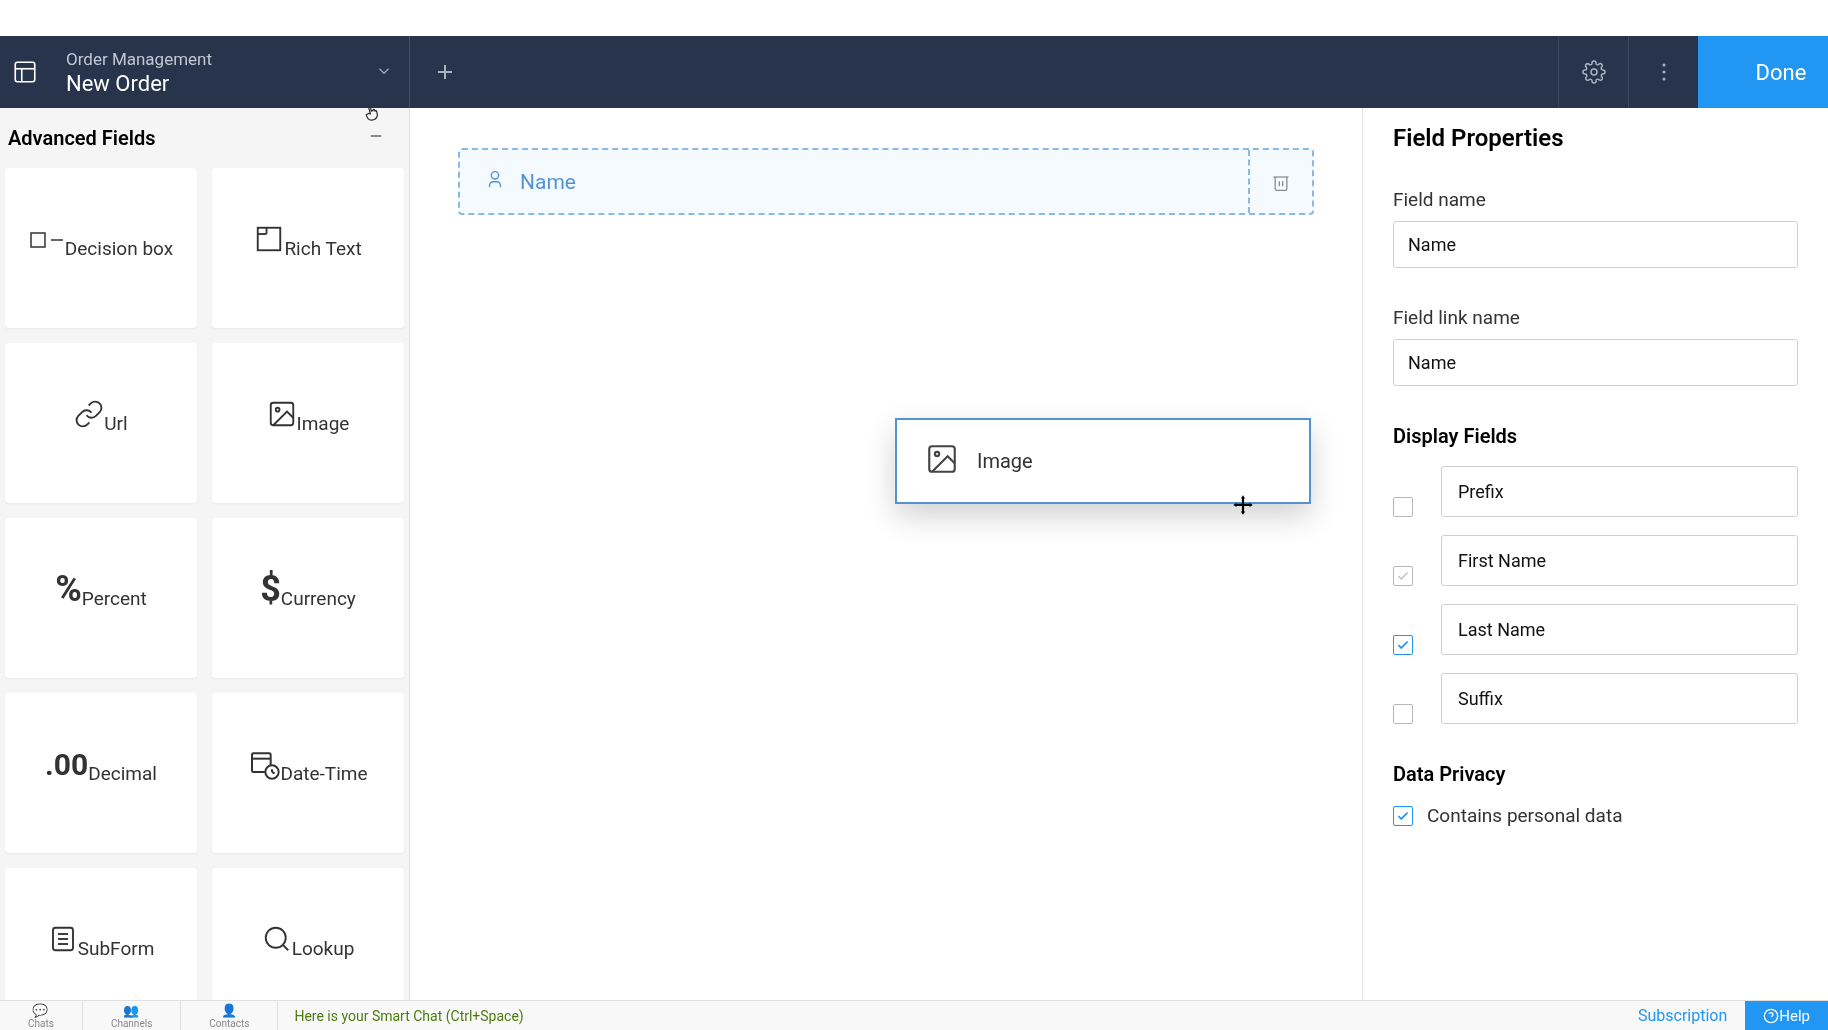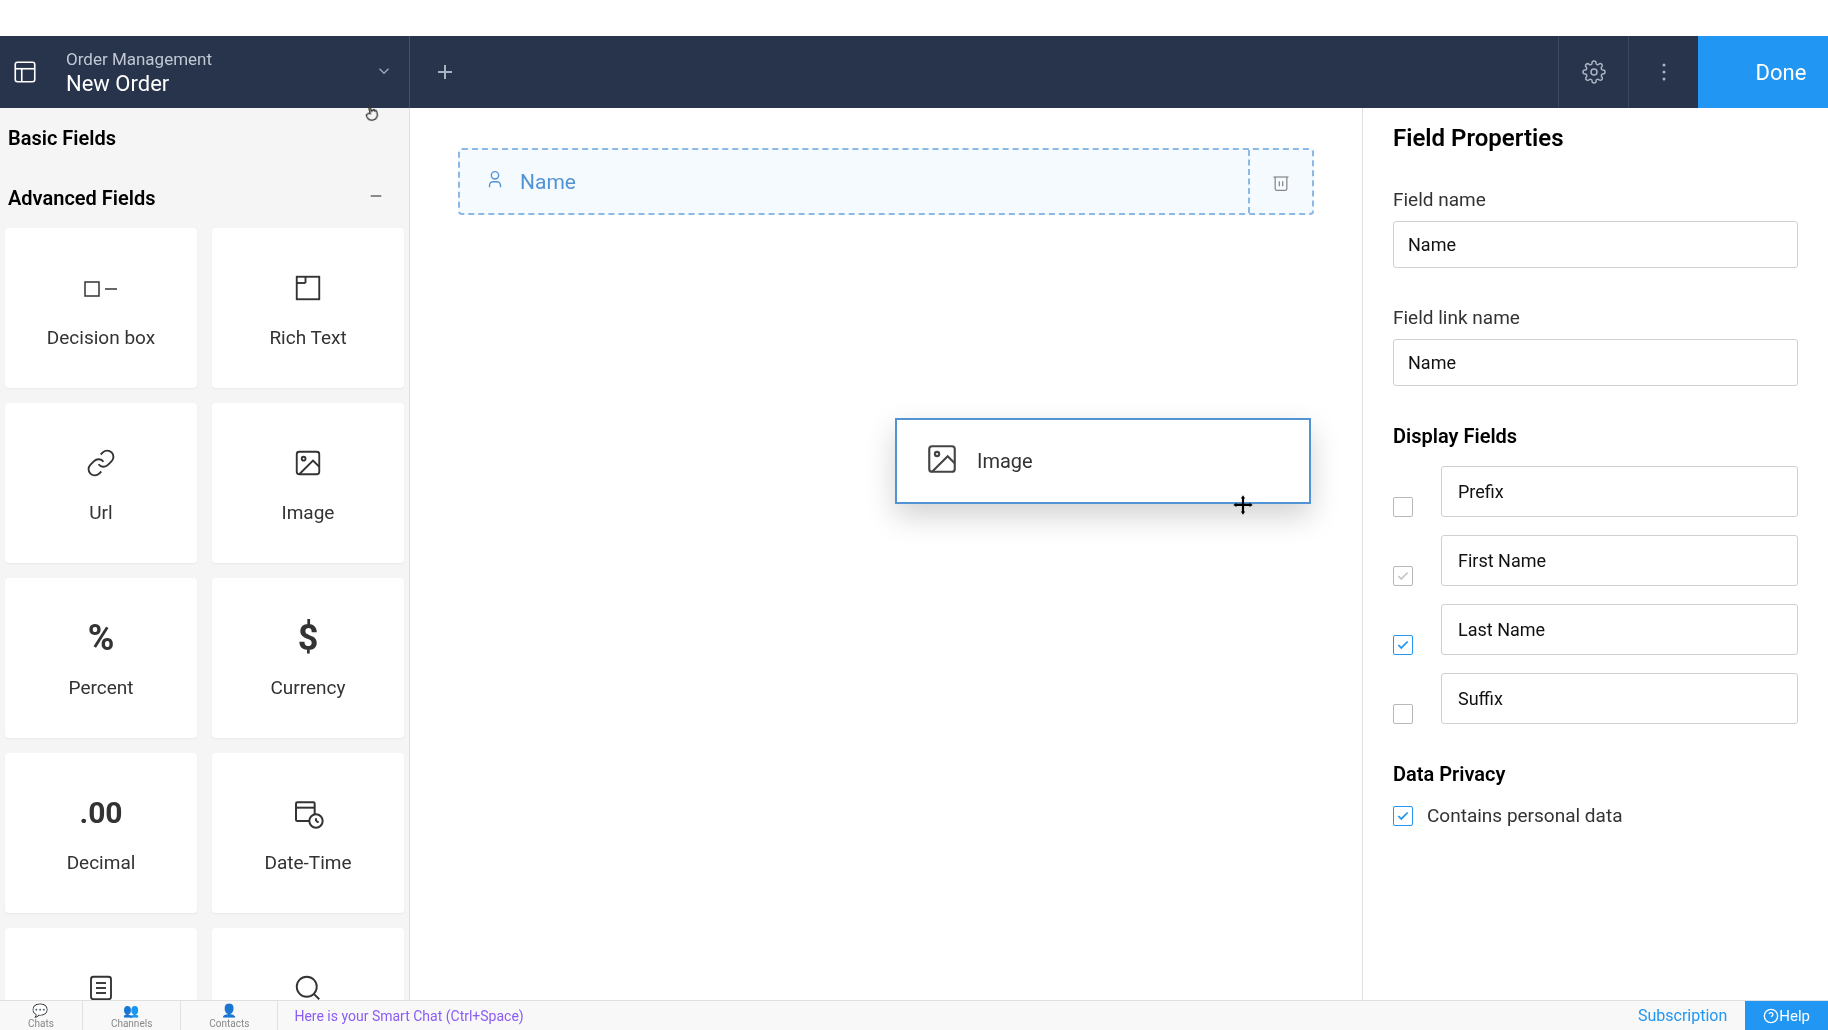--- a/index.html
+++ b/index.html
@@ -144,21 +144,20 @@
       grid-template-columns: 1fr 1fr;
       gap: 15px;
       padding: 0 5px;
     }
     
     .field-item {
       background: #fff;
       border-radius: 4px;
       padding: 24px 12px;
       display: flex;
-      flex-direction: column;
       align-items: center;
       justify-content: center;
       cursor: grab;
       height: 160px;
       box-shadow: 0 1px 2px rgba(0,0,0,0.05);
     }
     
     .field-icon {
       font-size: 32px;
       color: #333;
@@ -372,21 +371,21 @@
     }
     
     .bottom-tab-icon {
       font-size: 13px;
     }
     
     .smart-chat {
       flex: 1;
       padding: 0 16px;
       font-size: 14px;
-      color: #8b5cf6;
+      color: #4d7c0f;
     }
     
     .subscription-link {
       color: #2196f3;
       font-size: 16px;
       padding: 0 18px;
       cursor: pointer;
     }
     
     .help-btn {
@@ -450,23 +449,20 @@
         <circle cx="12" cy="12" r="1.5"></circle>
         <circle cx="12" cy="19" r="1.5"></circle>
       </svg>
   </div>
   <div class="done-btn">Done</div>
 </div>
 
 <div class="main">
 
   <div class="sidebar">
-    <div class="section-header">
-      <span class="section-header-title">Basic Fields</span>
-    </div>
     <div class="section-header">
       <span class="section-header-title">Advanced Fields</span>
       <span class="section-toggle">
         <svg width="18" height="18" viewBox="0 0 24 24" fill="none" stroke="currentColor" stroke-width="2">
             <line x1="5" y1="12" x2="19" y2="12"></line>
           </svg>
       </span>
     </div>
     <div class="fields-grid">
       <div class="field-item">

